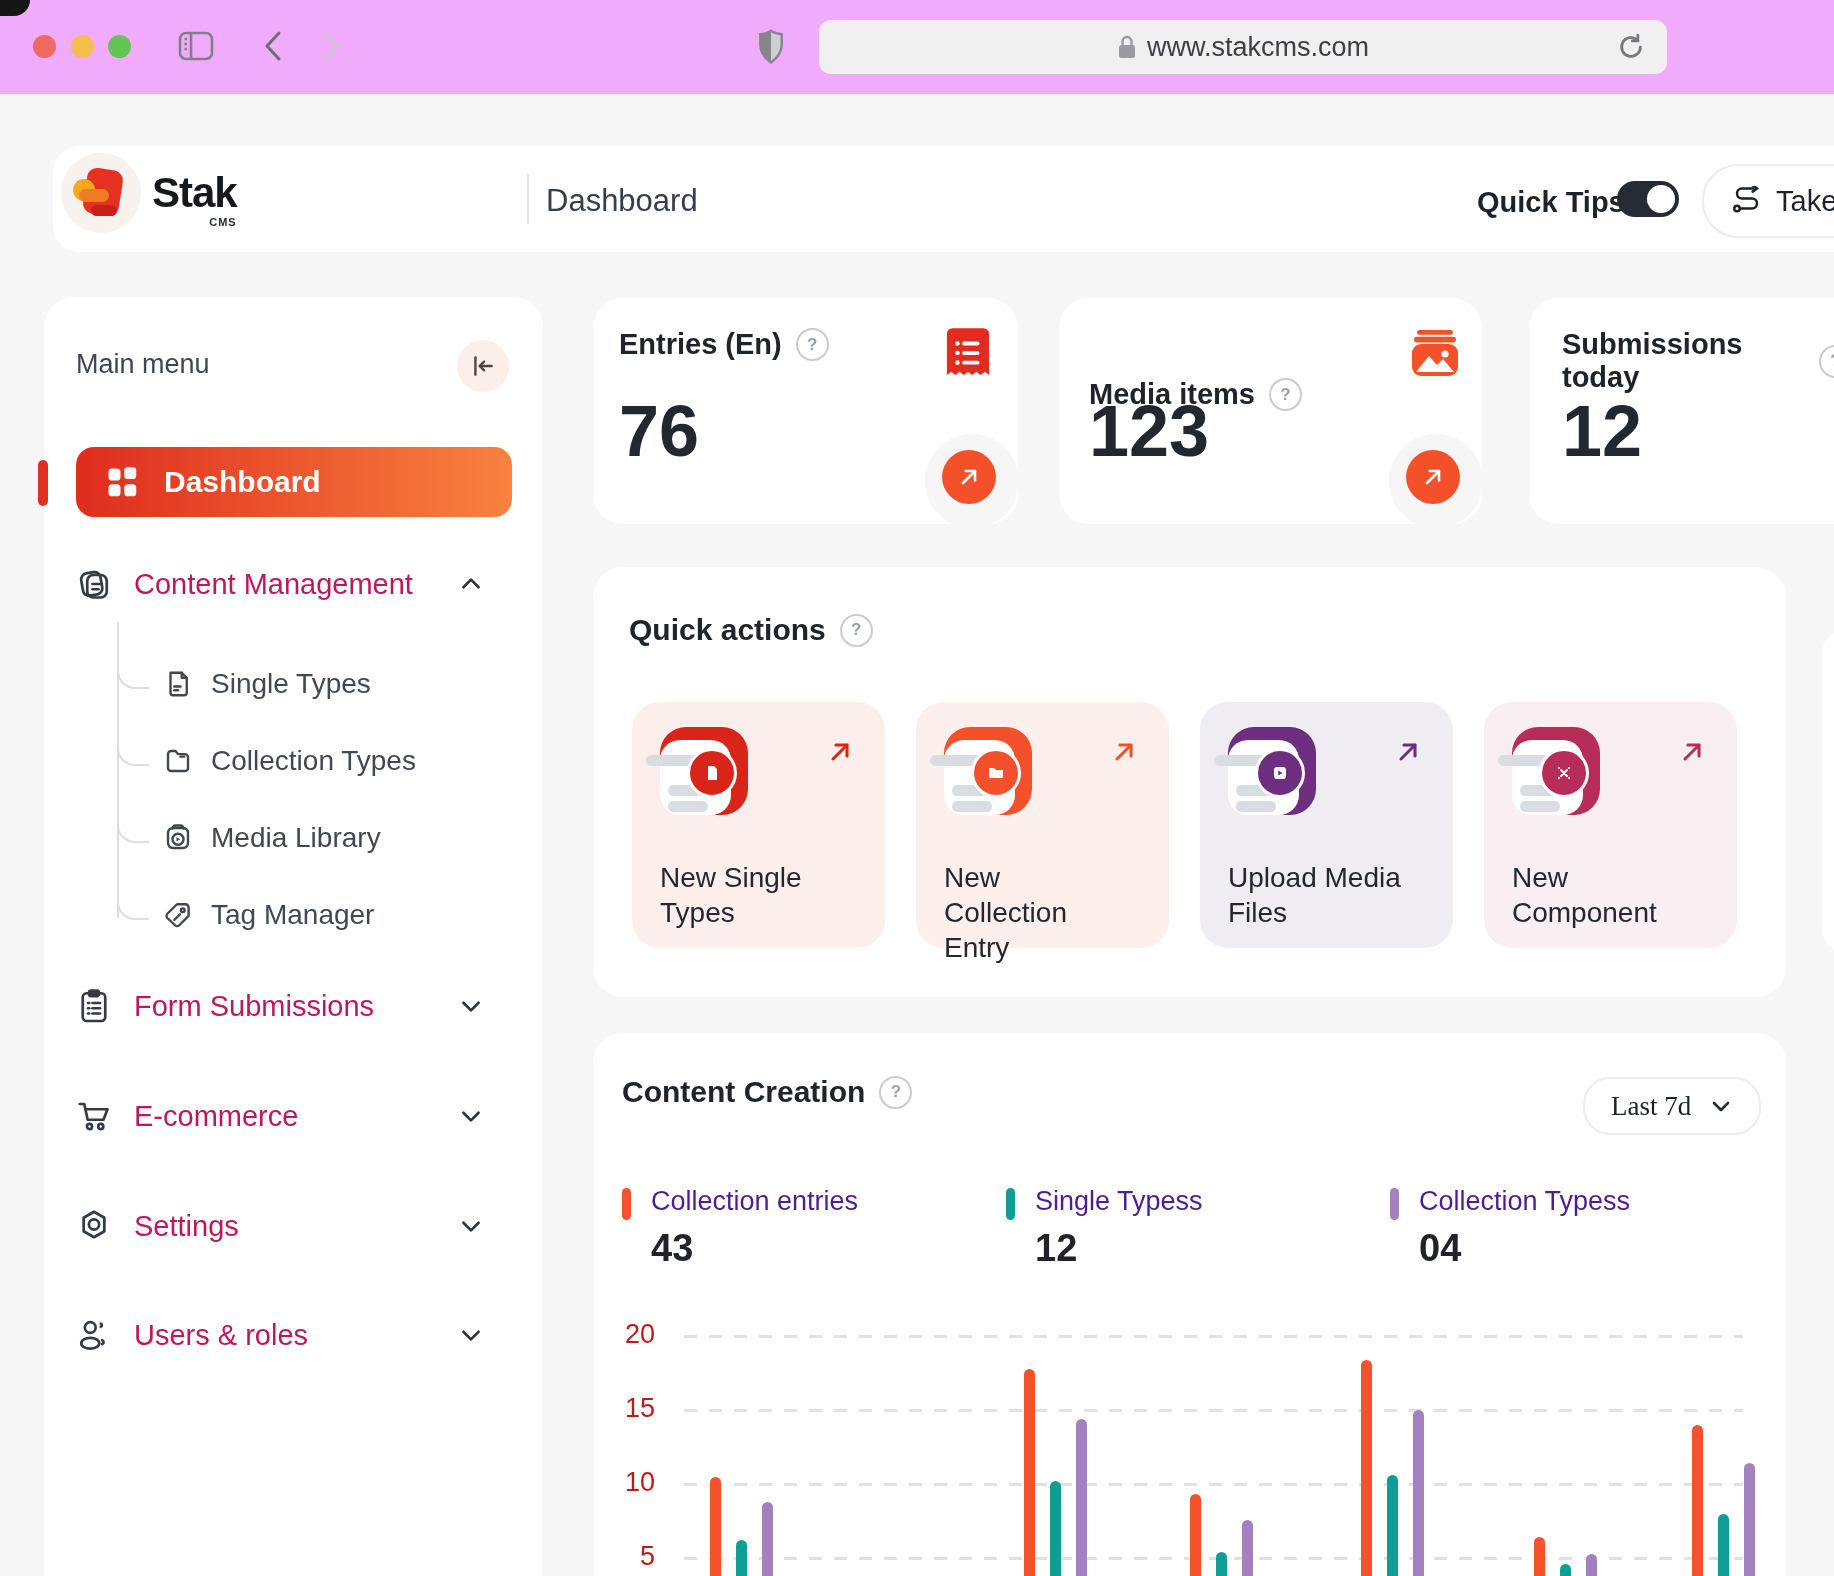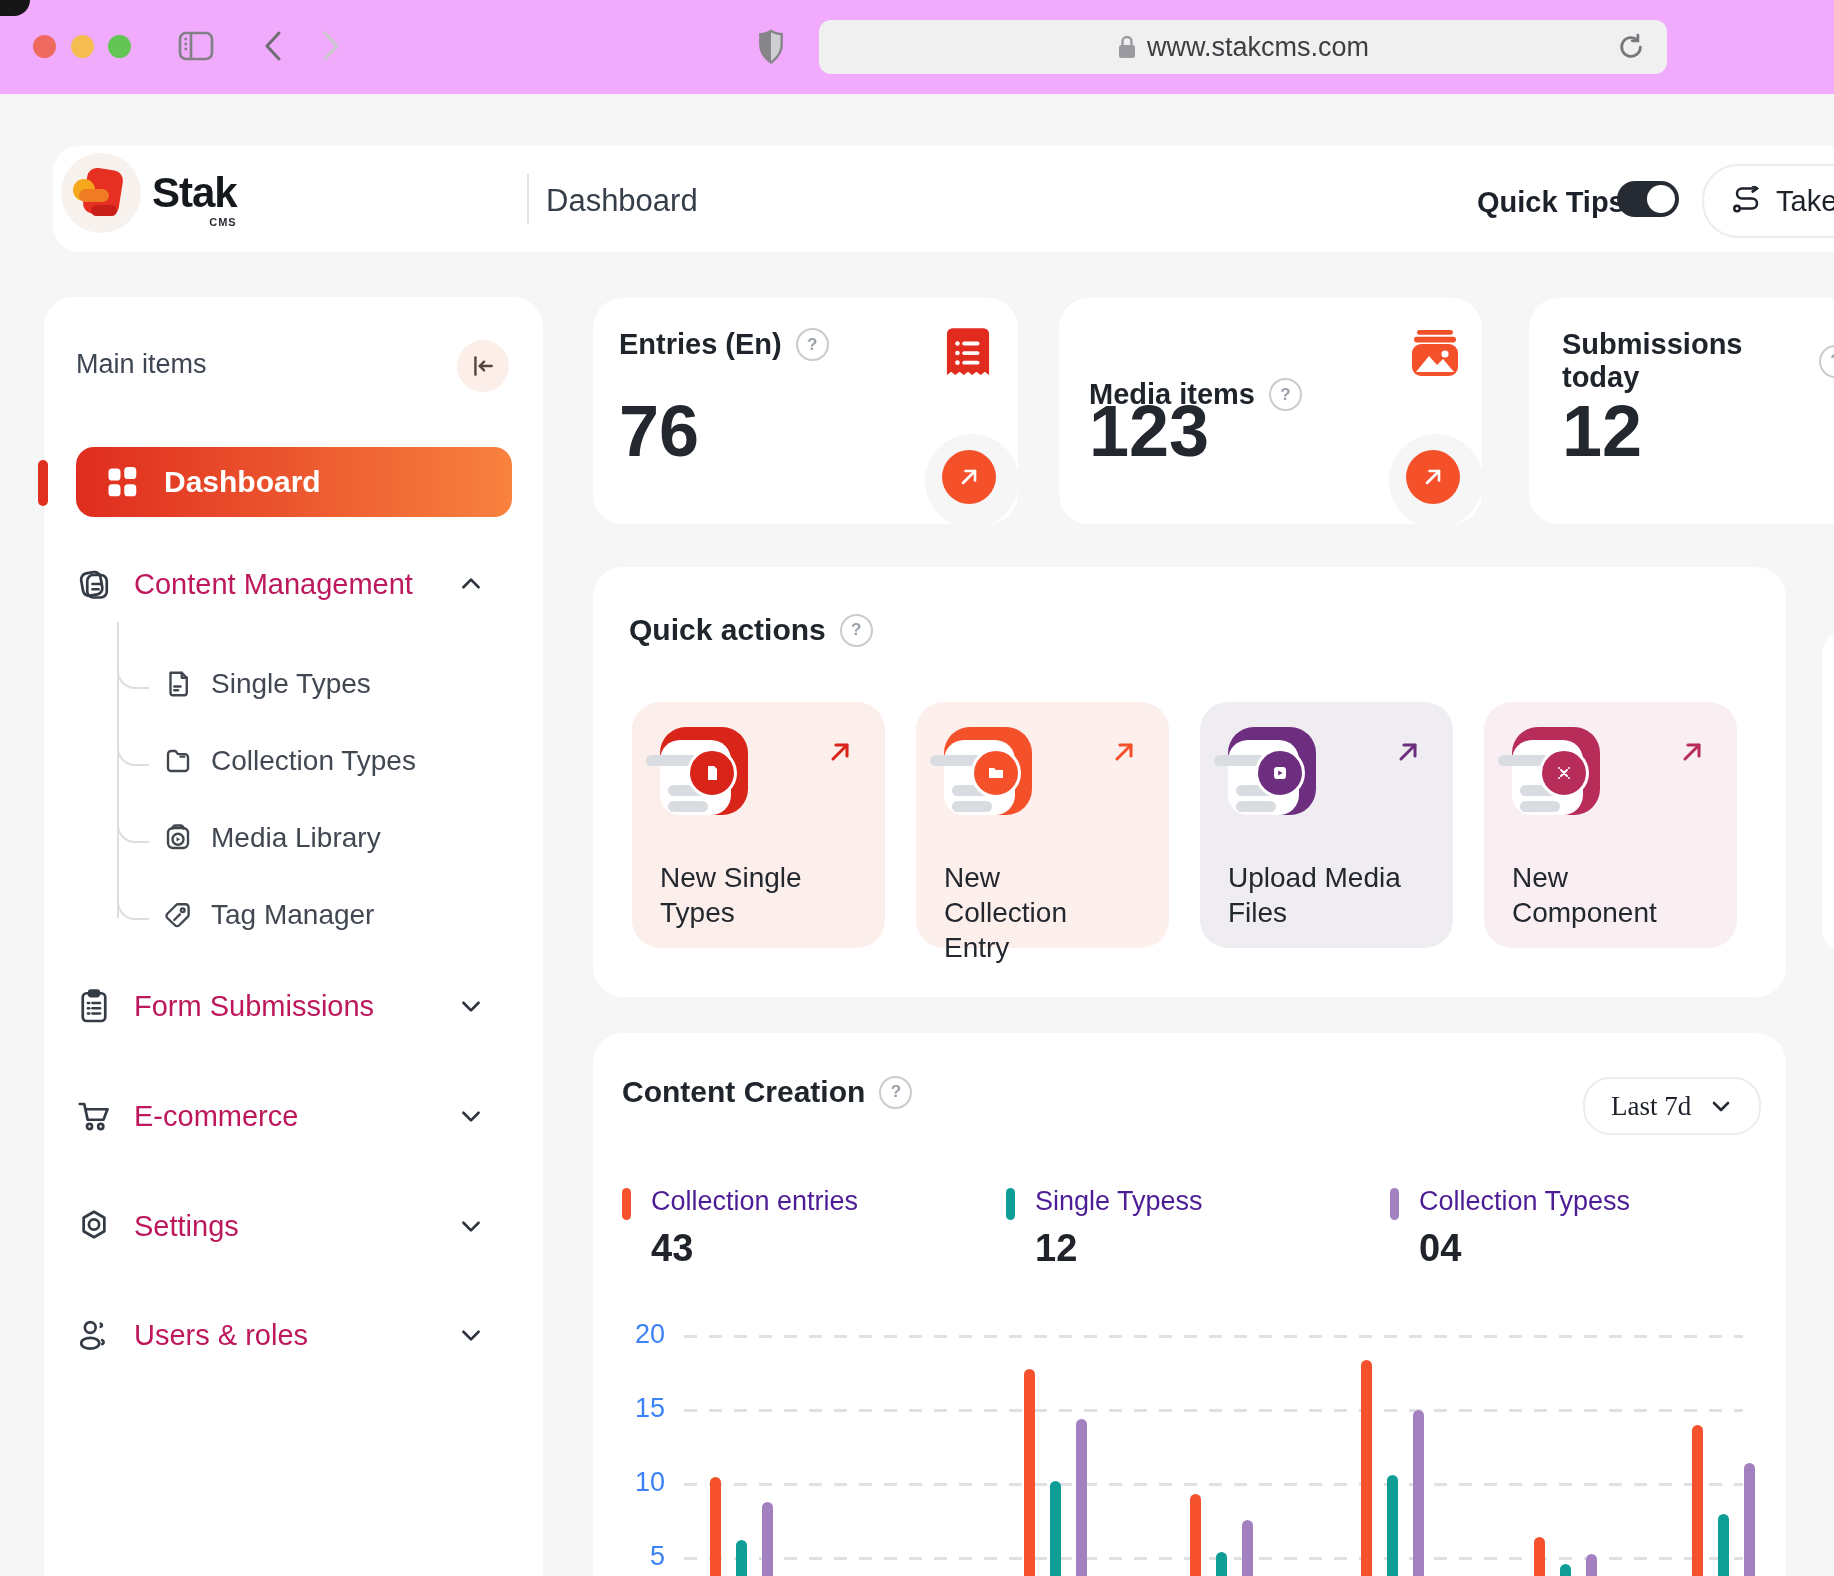--- a/index.html
+++ b/index.html
@@ -65,21 +65,21 @@
             background:var(--acc);border:3px solid #fff;display:flex;align-items:center;justify-content:center;}
   .tile-arrow{position:absolute;left:194px;top:36px;}
   
   .legend-item{position:absolute;top:1186px;display:flex;}
   .legend-swatch{width:9px;height:32px;border-radius:5px;margin-right:20px;margin-top:2px;}
   .legend-lbl{font-size:27px;color:#4c1d95;font-weight:400;}
   .legend-val{font-size:38px;font-weight:700;color:#202329;margin-top:10px;}
   #chart-plot{position:absolute;left:593px;top:1316px;width:1193px;height:260px;overflow:hidden;}
   .gridline{position:absolute;left:91px;width:1059px;height:3px;
             background:repeating-linear-gradient(90deg,#dfe1e4 0 13px,transparent 13px 25px);}
-  .ytick{position:absolute;left:10px;width:62px;text-align:right;font-size:27px;color:#3b82f6;
+  .ytick{position:absolute;left:0;width:62px;text-align:right;font-size:27px;color:#b91c1c;
          transform:translateY(-54%);}
   .bar{position:absolute;width:11px;border-radius:6px 6px 0 0;}
   .sec-title{display:flex;align-items:center;gap:14px;font-size:30px;font-weight:600;color:#20252c;}
 </style>
 </head>
 <body>
 
 <div class="chrome">
   <div class="corner-dark"></div>
   <div class="traffic" style="left:33px;background:#ee6a5f;"></div>
@@ -148,21 +148,21 @@
     <svg width="30" height="30" viewBox="0 0 24 24" fill="none" stroke="#1d222a" stroke-width="2" stroke-linecap="round">
       <circle cx="4" cy="18" r="2.2"></circle>
       <path d="M6.5 18 H16 a4 4 0 0 0 0-8 H8 a4 4 0 0 1 0-8 h9"></path>
       <path d="M14.5 -0.5 L18 2 L14.5 4.5" transform="translate(2,0)"></path>
     </svg>
     <span>Take T</span>
   </div>
 </div>
 
 <div class="card" style="left:44px;top:297px;width:499px;height:1360px;">
-  <div class="abs" style="left:32px;top:52px;font-size:27px;font-weight:500;color:#3e4553;">Main items</div>
+  <div class="abs" style="left:32px;top:52px;font-size:27px;font-weight:500;color:#3e4553;">Main menu</div>
 </div>
 <div class="collapse-btn">
   <svg width="26" height="26" viewBox="0 0 24 24" fill="none" stroke="#53433c" stroke-width="2.2" stroke-linecap="round" stroke-linejoin="round">
     <path d="M5 4 v16"></path>
       <path d="M20 12 H9"></path>
       <path d="M13 8 l-4 4 4 4"></path>
   </svg>
 </div>
 <div class="red-indicator"></div>
 

